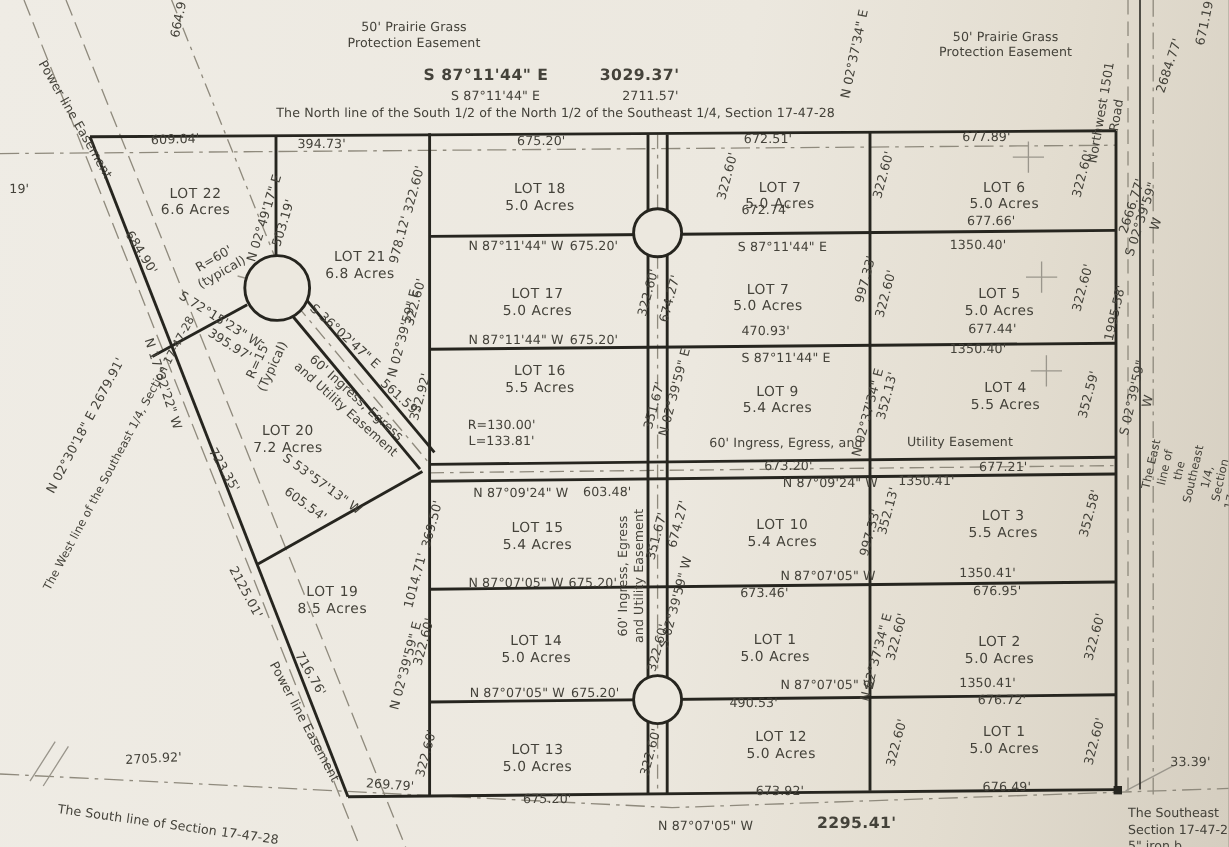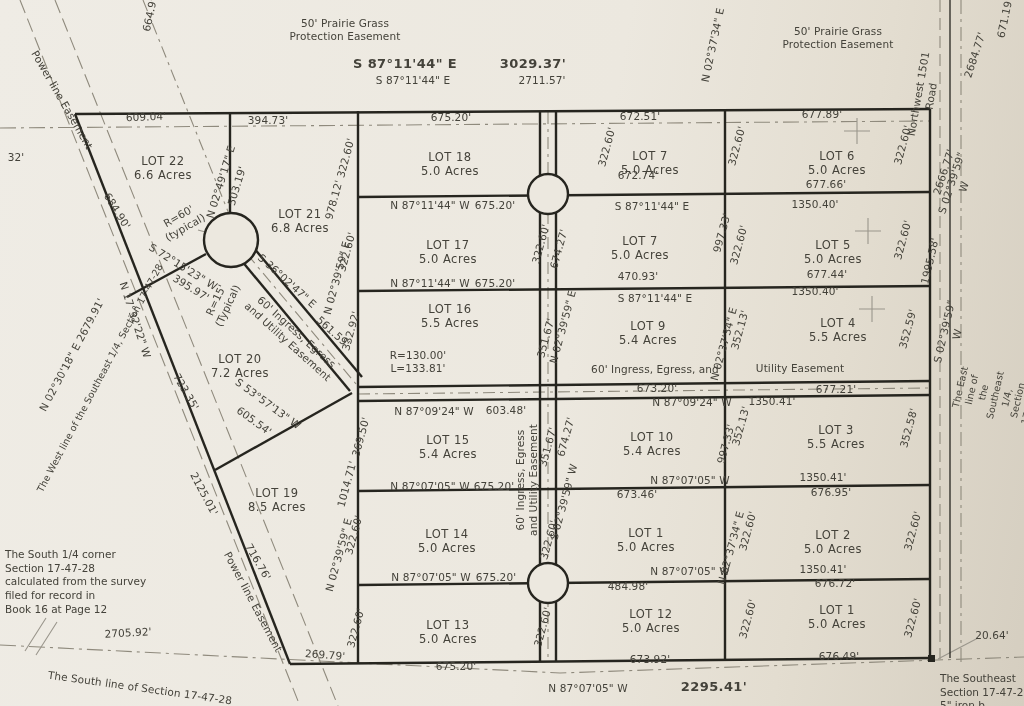--- a/index.html
+++ b/index.html
@@ -73,29 +73,30 @@
   </svg>
 
   <span class="lb" style="left:345px;top:30px">50' Prairie Grass
 Protection Easement</span>
   <span class="lb" style="left:838px;top:38px">50' Prairie Grass
 Protection Easement</span>
   <span class="lb big" style="left:405px;top:64px">S 87°11'44" E</span>
   <span class="lb big" style="left:533px;top:64px">3029.37'</span>
   <span class="lb" style="left:413px;top:81px">S 87°11'44" E</span>
   <span class="lb" style="left:542px;top:81px">2711.57'</span>
+  <span class="lb" style="left:463px;top:95px">The North line of the South 1/2 of the North 1/2 of the Southeast 1/4, Section 17-47-28</span>
   <span class="lb" style="left:713px;top:45px;--r:-78deg">N 02°37'34" E</span>
   <span class="lb" style="left:925px;top:95px;--r:-80deg">Northwest 1501 Road</span>
   <span class="lb" style="left:944px;top:172px;--r:-72deg">2666.77'</span>
   <span class="lb" style="left:958px;top:185px;--r:-72deg">S 02°39'59" W</span>
   <span class="lb" style="left:975px;top:55px;--r:-72deg">2684.77'</span>
   <span class="lb" style="left:1005px;top:18px;--r:-78deg">671.19'</span>
   <span class="lb" style="left:150px;top:15px;--r:-78deg">664.9'</span>
   <span class="lb" style="left:62px;top:100px;--r:60deg">Power line Easement</span>
-  <span class="lb" style="left:16px;top:158px">32'</span>
+  <span class="lb" style="left:16px;top:158px">19'</span>
   <span class="lb" style="left:146px;top:117px;--r:-2deg">609.04'</span>
   <span class="lb" style="left:268px;top:121px">394.73'</span>
   <span class="lb" style="left:451px;top:118px">675.20'</span>
   <span class="lb" style="left:640px;top:117px">672.51'</span>
   <span class="lb" style="left:822px;top:115px">677.89'</span>
 
   <span class="lb" style="left:346px;top:158px;--r:-75deg">322.60'</span>
   <span class="lb lot" style="left:450px;top:164px">LOT 18
 5.0 Acres</span>
   <span class="lb" style="left:607px;top:147px;--r:-75deg">322.60'</span>
@@ -195,52 +196,47 @@
 5.0 Acres</span>
   <span class="lb" style="left:731px;top:548px;--r:-75deg">N 02°37'34" E</span>
   <span class="lb" style="left:748px;top:531px;--r:-75deg">322.60'</span>
   <span class="lb lot" style="left:833px;top:542px">LOT 2
 5.0 Acres</span>
   <span class="lb" style="left:913px;top:531px;--r:-75deg">322.60'</span>
 
   <span class="lb" style="left:431px;top:578px">N 87°07'05" W</span>
   <span class="lb" style="left:496px;top:578px">675.20'</span>
   <span class="lb" style="left:690px;top:572px">N 87°07'05" W</span>
-  <span class="lb" style="left:628px;top:587px">484.98'</span>
+  <span class="lb" style="left:628px;top:587px">490.53'</span>
   <span class="lb" style="left:823px;top:570px">1350.41'</span>
   <span class="lb" style="left:835px;top:584px">676.72'</span>
 
   <span class="lb" style="left:356px;top:628px;--r:-75deg">322.60'</span>
   <span class="lb lot" style="left:448px;top:632px">LOT 13
 5.0 Acres</span>
   <span class="lb" style="left:543px;top:627px;--r:-75deg">322.60'</span>
   <span class="lb lot" style="left:651px;top:621px">LOT 12
 5.0 Acres</span>
   <span class="lb" style="left:748px;top:619px;--r:-75deg">322.60'</span>
   <span class="lb lot" style="left:837px;top:617px">LOT 1
 5.0 Acres</span>
   <span class="lb" style="left:913px;top:618px;--r:-75deg">322.60'</span>
 
   <span class="lb" style="left:325px;top:655px;--r:4deg">269.79'</span>
   <span class="lb" style="left:456px;top:667px">675.20'</span>
   <span class="lb" style="left:650px;top:660px">673.92'</span>
   <span class="lb" style="left:839px;top:657px">676.49'</span>
   <span class="lb" style="left:588px;top:689px">N 87°07'05" W</span>
   <span class="lb big" style="left:714px;top:687px">2295.41'</span>
-  <span class="lb" style="left:992px;top:636px">20.64'</span>
+  <span class="lb" style="left:992px;top:636px">33.39'</span>
   <span class="blk sm" style="left:940px;top:672px">The Southeast
 Section 17-47-2
 5" iron b</span>
   <span class="lb" style="left:128px;top:633px;--r:-3deg">2705.92'</span>
   <span class="lb" style="left:140px;top:688px;--r:8deg">The South line of Section 17-47-28</span>
-  <span class="blk" style="left:5px;top:548px">The South 1/4 corner
-Section 17-47-28
-calculated from the survey
-filed for record in
-Book 16 at Page 12</span>
 
   <span class="lb lot" style="left:163px;top:168px">LOT 22
 6.6 Acres</span>
   <span class="lb" style="left:221px;top:182px;--r:-73deg">N 02°49'17" E</span>
   <span class="lb" style="left:237px;top:186px;--r:-73deg">503.19'</span>
   <span class="lb" style="left:182px;top:222px;--r:-30deg">R=60'
 (typical)</span>
   <span class="lb lot" style="left:300px;top:221px">LOT 21
 6.8 Acres</span>
   <span class="lb" style="left:117px;top:211px;--r:58deg">684.90'</span>

